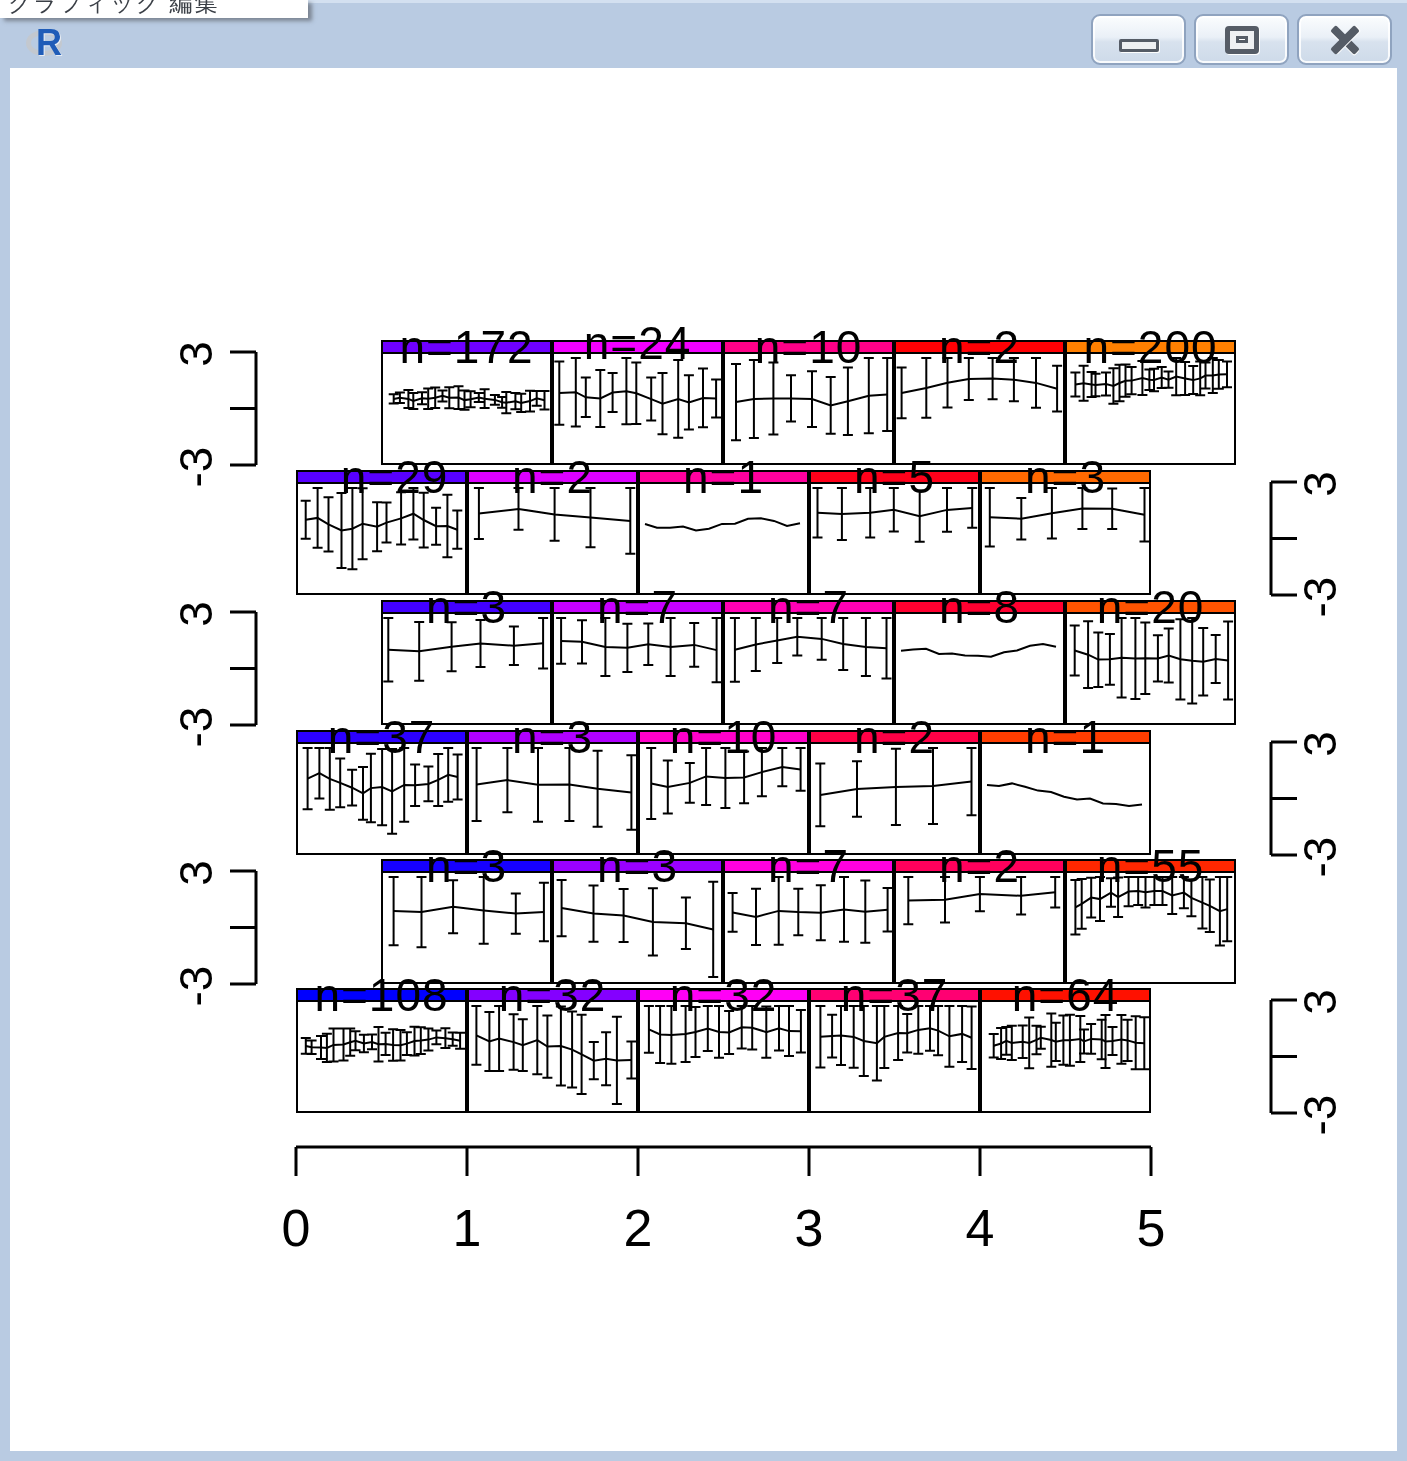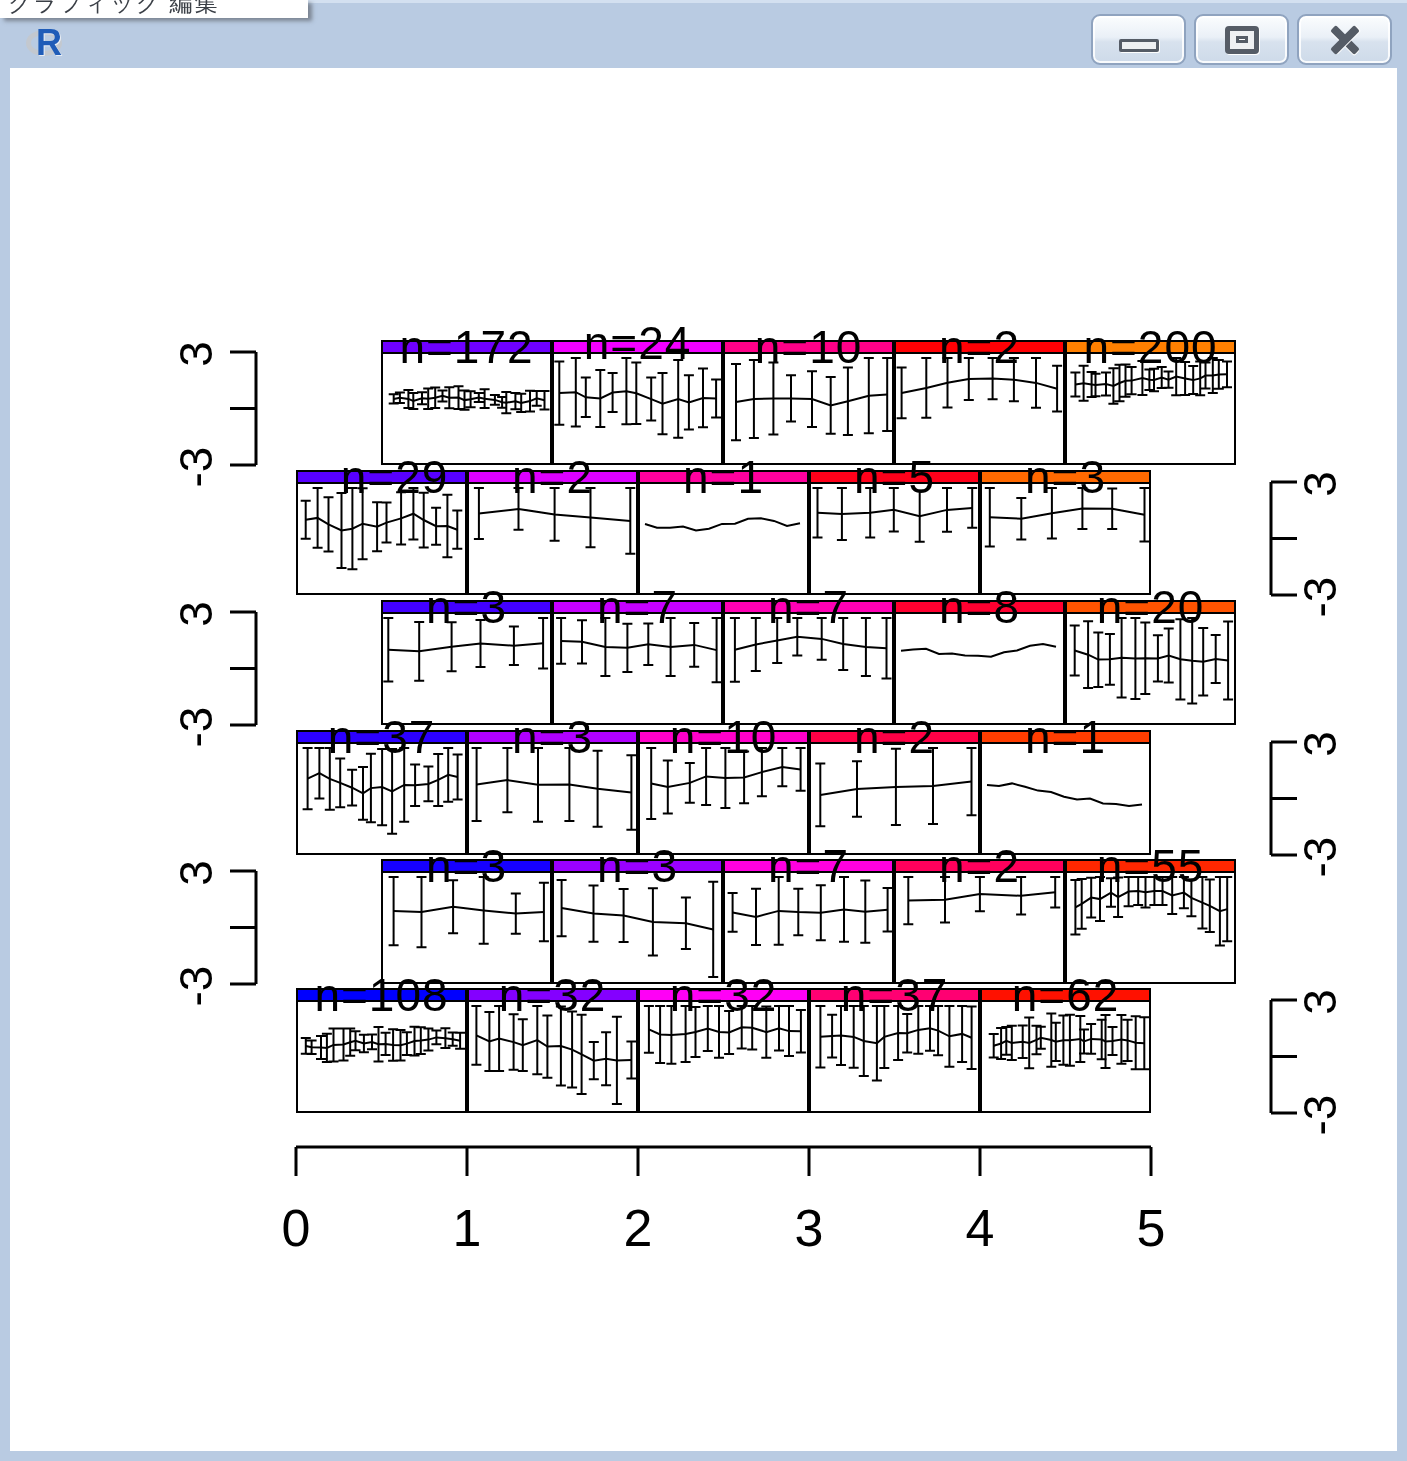--- a/index.html
+++ b/index.html
@@ -321,21 +321,21 @@
         </svg>
       </div>
       <div class="nlabel" style="left: 809px; top: 968px;">n=37</div>
       <div class="strip" style="left: 980px; top: 988px; width: 171px; background: rgb(255, 17, 0);"></div>
       <div class="panel" style="left: 980px; top: 1000px;">
         <svg width="167" height="109">
           <path d="M6.699999999999999,32H16.7M11.7,32V55.5M6.699999999999999,55.5H16.7M14.100000000000001,25.9H24.1M19.1,25.9V57.1M14.100000000000001,57.1H24.1M19.3,24.9H29.3M24.3,24.9V52.7M19.3,52.7H29.3M24.8,23.7H34.8M29.8,23.7V58M24.8,58H34.8M35.7,23.6H45.7M40.7,23.6V56M35.7,56H45.7M42.2,15.6H52.2M47.2,15.6V66.2M42.2,66.2H52.2M49.5,23.7H59.5M54.5,23.7V52.2M49.5,52.2H59.5M53.8,24.7H63.8M58.8,24.7V46.8M53.8,46.8H63.8M64.3,11.4H74.3M69.3,11.4V64.7M64.3,64.7H74.3M68.8,20.7H78.8M73.8,20.7V59M68.8,59H78.8M76.4,13.6H86.4M81.4,13.6V62.8M76.4,62.8H86.4M82.9,12.7H92.9M87.9,12.7V63.7M82.9,63.7H92.9M93.3,14.1H103.3M98.3,14.1V59.9M93.3,59.9H103.3M97,27.6H107M102,27.6V51.5M97,51.5H107M104.1,22H114.1M109.1,22V51.7M104.1,51.7H114.1M114.7,17.7H124.7M119.7,17.7V57.3M114.7,57.3H124.7M118.5,13H128.5M123.5,13V66.1M118.5,66.1H128.5M125.5,25.1H135.5M130.5,25.1V52.9M125.5,52.9H135.5M134.4,13.1H144.4M139.4,13.1V61.8M134.4,61.8H144.4M140.6,17.7H150.6M145.6,17.7V59.1M140.6,59.1H150.6M148.7,14.2H158.7M153.7,14.2V67.3M148.7,67.3H158.7M157.3,15.2H167.3M162.3,15.2V67.2M157.3,67.2H167.3" stroke="#000000" stroke-width="2" fill="none"></path>
           <path d="M11.7,43.8L19.1,41.5L24.3,38.8L29.8,40.9L40.7,39.8L47.2,40.9L54.5,37.9L58.8,35.8L69.3,38L73.8,39.8L81.4,38.2L87.9,38.2L98.3,37L102,39.5L109.1,36.9L119.7,37.5L123.5,39.5L130.5,39L139.4,37.5L145.6,38.4L153.7,40.8L162.3,41.2" stroke="#000000" stroke-width="2" fill="none"></path>
         </svg>
       </div>
-      <div class="nlabel" style="left: 980px; top: 968px;">n=62</div>
+      <div class="nlabel" style="left: 980px; top: 968px;">n=64</div>
       <div class="ylab" style="left: 1320px; top: 1002px;">3</div>
       <div class="ylab" style="left: 1320px; top: 1115px;">-3</div>
       <div class="xlab" style="left: 236px; top: 1198px;">0</div>
       <div class="xlab" style="left: 407px; top: 1198px;">1</div>
       <div class="xlab" style="left: 578px; top: 1198px;">2</div>
       <div class="xlab" style="left: 749px; top: 1198px;">3</div>
       <div class="xlab" style="left: 920px; top: 1198px;">4</div>
       <div class="xlab" style="left: 1091px; top: 1198px;">5</div>
     </div>
 

